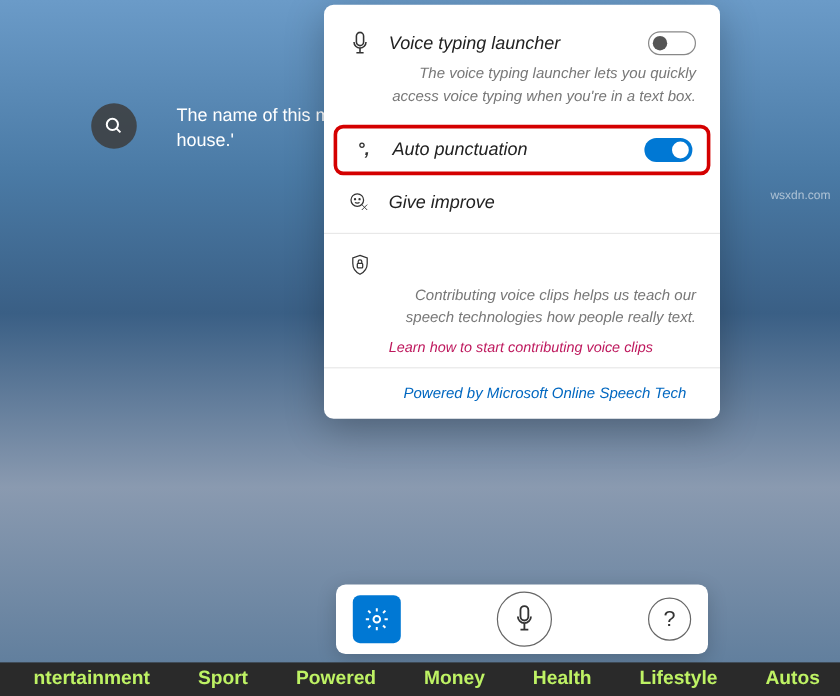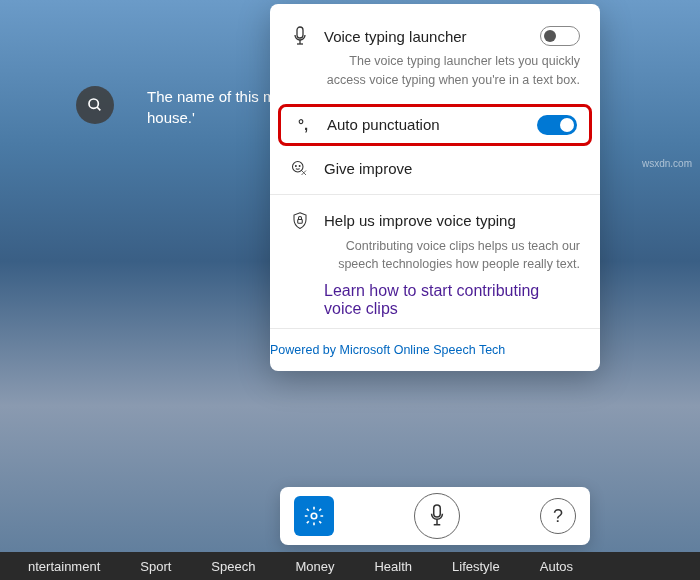--- a/index.html
+++ b/index.html
@@ -2,43 +2,43 @@
 <html><head>
 <meta charset="utf-8">
 <style>
   * { box-sizing: border-box; margin: 0; padding: 0; font-family: 'Segoe UI', Arial, sans-serif; }
   body { width: 700px; height: 580px; overflow: hidden; position: relative; background: linear-gradient(135deg, #4a7ba8 0%, #3a5f85 30%, #2a4d6b 60%, #5a7a9a 100%); }
   .bg-mountain { position: absolute; inset: 0; background: linear-gradient(180deg, #6b9bc8 0%, #4a7aa5 25%, #3a5f85 45%, #8a9ab0 70%, #5a7a9a 100%); }
   .search-widget { position: absolute; left: 76px; top: 86px; display: flex; align-items: flex-start; gap: 33px; color: #fff; }
   .search-circle { width: 38px; height: 38px; border-radius: 50%; background: rgba(60,60,60,0.85); display: flex; align-items: center; justify-content: center; flex-shrink: 0; }
   .search-text { font-size: 15px; line-height: 1.4; max-width: 140px; }
   
-  .panel { position: absolute; left: 270px; top: 4px; width: 330px; background: #fff; border-radius: 8px; box-shadow: 0 8px 32px rgba(0,0,0,0.25); padding: 12px 0 0 0; }
+  .panel { position: absolute; left: 270px; top: 4px; width: 330px; background: #fff; border-radius: 8px; box-shadow: 0 8px 32px rgba(0,0,0,0.25); padding: 12px 0 0 0; font-style: italic; }
   .row { padding: 10px 20px; }
   .row-header { display: flex; align-items: center; gap: 14px; }
   .row-icon { width: 20px; display: flex; align-items: center; justify-content: center; color: #333; flex-shrink:0; }
   .row-title { font-size: 15px; color: #222; flex: 1; }
   .row-desc { font-size: 12.5px; color: #777; line-height: 1.5; margin: 6px 0 0 34px; text-align: right; }
   .toggle { width: 40px; height: 20px; border-radius: 10px; position: relative; flex-shrink:0; }
   .toggle-off { background: #fff; border: 1px solid #888; }
   .toggle-off::after { content:''; position:absolute; width:12px; height:12px; border-radius:50%; background:#555; left:3px; top:3px; }
   .toggle-on { background: #0078d4; }
   .toggle-on::after { content:''; position:absolute; width:14px; height:14px; border-radius:50%; background:#fff; right:3px; top:3px; }
   .highlight-row { border: 3px solid #d40000; border-radius: 8px; margin: 4px 8px; padding: 8px 12px; }
   .divider { height: 1px; background: #e8e8e8; margin: 6px 0; }
-  .link { font-size: 16px; color: #4c1d95; margin: 8px 0 0 34px; cursor: pointer; }
-  .footer-text { font-size: 12.5px; color: #0067c0; text-align: left; padding: 14px 0; border-top: 1px solid #e8e8e8; }
+  .link { font-size: 12px; color: #be185d; margin: 8px 0 0 34px; cursor: pointer; }
+  .footer-text { font-size: 12.5px; color: #0067c0; text-align: right; padding: 14px 28px; border-top: 1px solid #e8e8e8; }
   
   .toolbar { position: absolute; left: 280px; top: 487px; width: 310px; height: 58px; background: #fff; border-radius: 8px; box-shadow: 0 4px 16px rgba(0,0,0,0.18); display: flex; align-items: center; justify-content: space-between; padding: 0 14px; }
   .gear-btn { width: 40px; height: 40px; background: #0078d4; border-radius: 6px; display: flex; align-items: center; justify-content: center; color: #fff; }
   .mic-btn { width: 46px; height: 46px; border-radius: 50%; border: 1.5px solid #666; display: flex; align-items: center; justify-content: center; color: #333; }
   .help-btn { width: 36px; height: 36px; border-radius: 50%; border: 1.5px solid #666; display: flex; align-items: center; justify-content: center; color: #333; font-size: 18px; }
   
   .nav-bar { position: absolute; left: 0; right: 0; bottom: 0; height: 28px; background: #2a2a2a; display: flex; align-items: center; gap: 0; padding: 0 8px; }
-  .nav-item { color: #e5e5e5; font-size: 13px; padding: 0 20px; cursor: pointer; white-space: nowrap; }
+  .nav-item { color: #bef264; font-size: 16px; padding: 0 20px; cursor: pointer; white-space: nowrap; font-weight: bold; }
   .watermark { position: absolute; right: 8px; top: 158px; writing-mode: horizontal-tb; color: rgba(255,255,255,0.55); font-size: 10px; transform: rotate(0); }
 </style>
 </head>
 <body>
 
 <div class="bg-mountain"></div>
 
 <div class="search-widget">
   <div class="search-circle">
     <svg width="16" height="16" viewBox="0 0 24 24" fill="none" stroke="#fff" stroke-width="2.5">
@@ -96,21 +96,20 @@
 
   <div class="row">
     <div class="row-header">
       <span class="row-icon">
         <svg width="18" height="20" viewBox="0 0 24 26" fill="none" stroke="#333" stroke-width="1.4">
             <path d="M12 2l8 3v6c0 6-4 10-8 12-4-2-8-6-8-12V5l8-3z"></path>
             <rect x="9" y="11" width="6" height="5" rx="1"></rect>
             <path d="M10 11V9a2 2 0 0 1 4 0v2"></path>
           </svg>
       </span>
-      <span class="row-title">Help us improve voice typing</span>
     </div>
     <div class="row-desc">Contributing voice clips helps us teach our speech technologies how people really text.</div>
     <div class="link">Learn how to start contributing voice clips</div>
   </div>
 
   <div class="footer-text">Powered by Microsoft Online Speech Tech</div>
 </div>
 
 <div class="toolbar">
   <div class="gear-btn">
@@ -128,20 +127,20 @@
       </svg>
   </div>
   <div class="help-btn">
     <span>?</span>
   </div>
 </div>
 
 <div class="nav-bar">
   <span class="nav-item">ntertainment</span>
   <span class="nav-item">Sport</span>
-  <span class="nav-item">Speech</span>
+  <span class="nav-item">Powered</span>
   <span class="nav-item">Money</span>
   <span class="nav-item">Health</span>
   <span class="nav-item">Lifestyle</span>
   <span class="nav-item">Autos</span>
 </div>
 
 <div class="watermark">wsxdn.com</div>
 
 </body></html>

